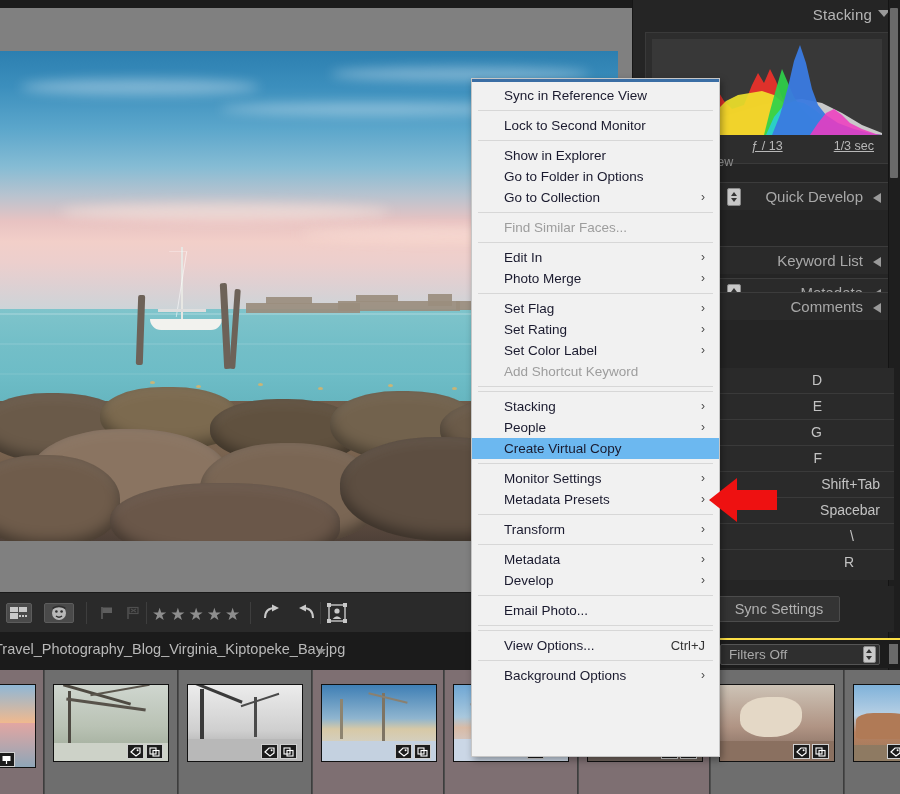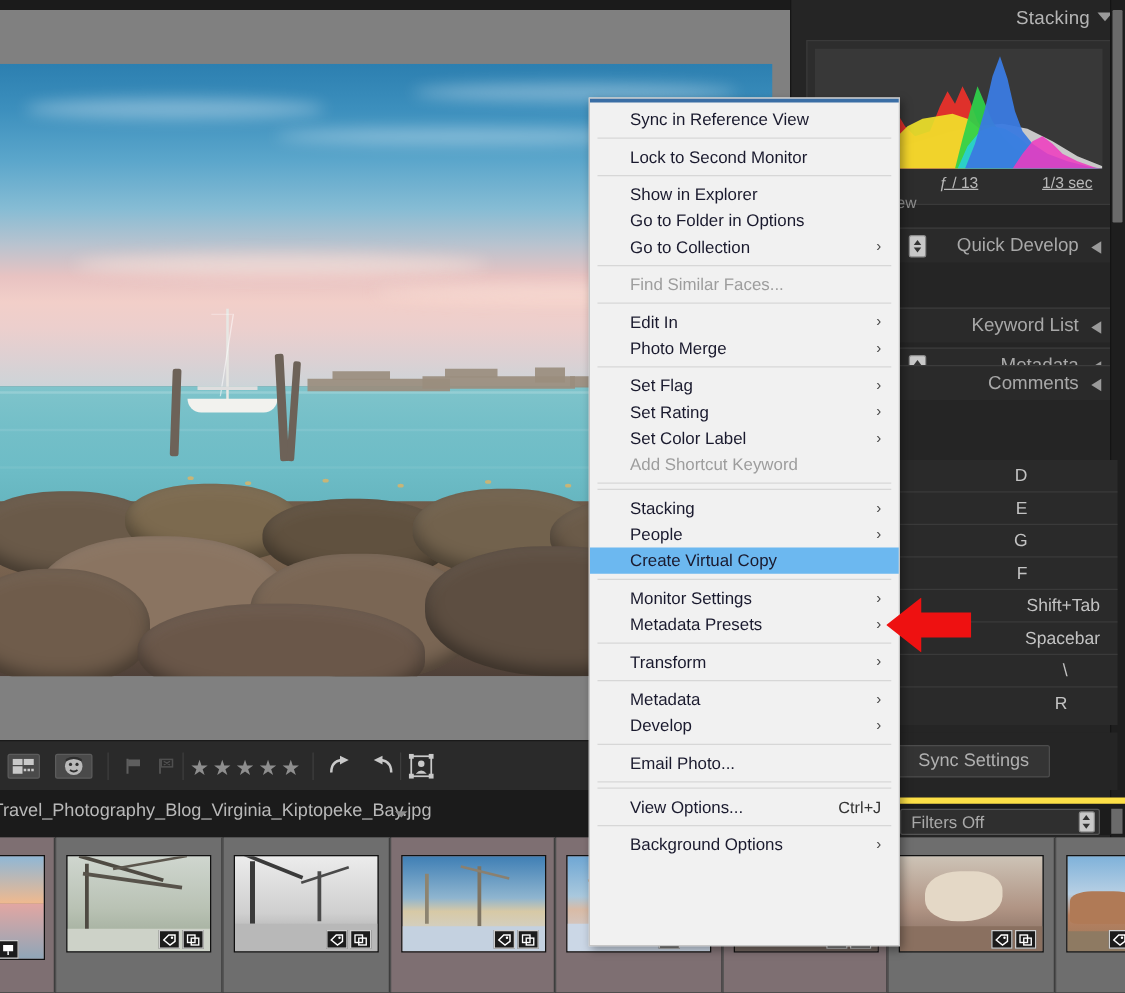--- a/index.html
+++ b/index.html
@@ -108,21 +108,21 @@
     position: absolute; top: 10px; height: 26px;
     background: #343434; border: 1px solid #4c4c4c; border-radius: 2px;
     color: #b0b0b0; font-size: 14.5px;
     display: flex; align-items: center; justify-content: center;
   }
   .btn-sync { left: 82px; width: 122px; }
   .btn-left-stub { left: 2px; width: 62px; }
 
   .filter-bar {
     position: absolute; left: 632px; top: 638px; width: 268px; height: 30px;
-    background: #1c1c1c; border-top: 5px solid #fde047;
+    background: #1c1c1c; border-top: 2px solid #fde047;
   }
   .filter-label {
     position: absolute; left: 56px; top: 6px; color: #9a9a9a; font-size: 13px;
   }
   .filter-select {
     position: absolute; left: 88px; top: 4px; width: 160px; height: 21px;
     background: #2f2f2f; border: 1px solid #555; border-radius: 2px;
     color: #a9a9a9; font-size: 13.5px; padding-left: 8px; line-height: 19px;
   }
   .filter-select .sp {

